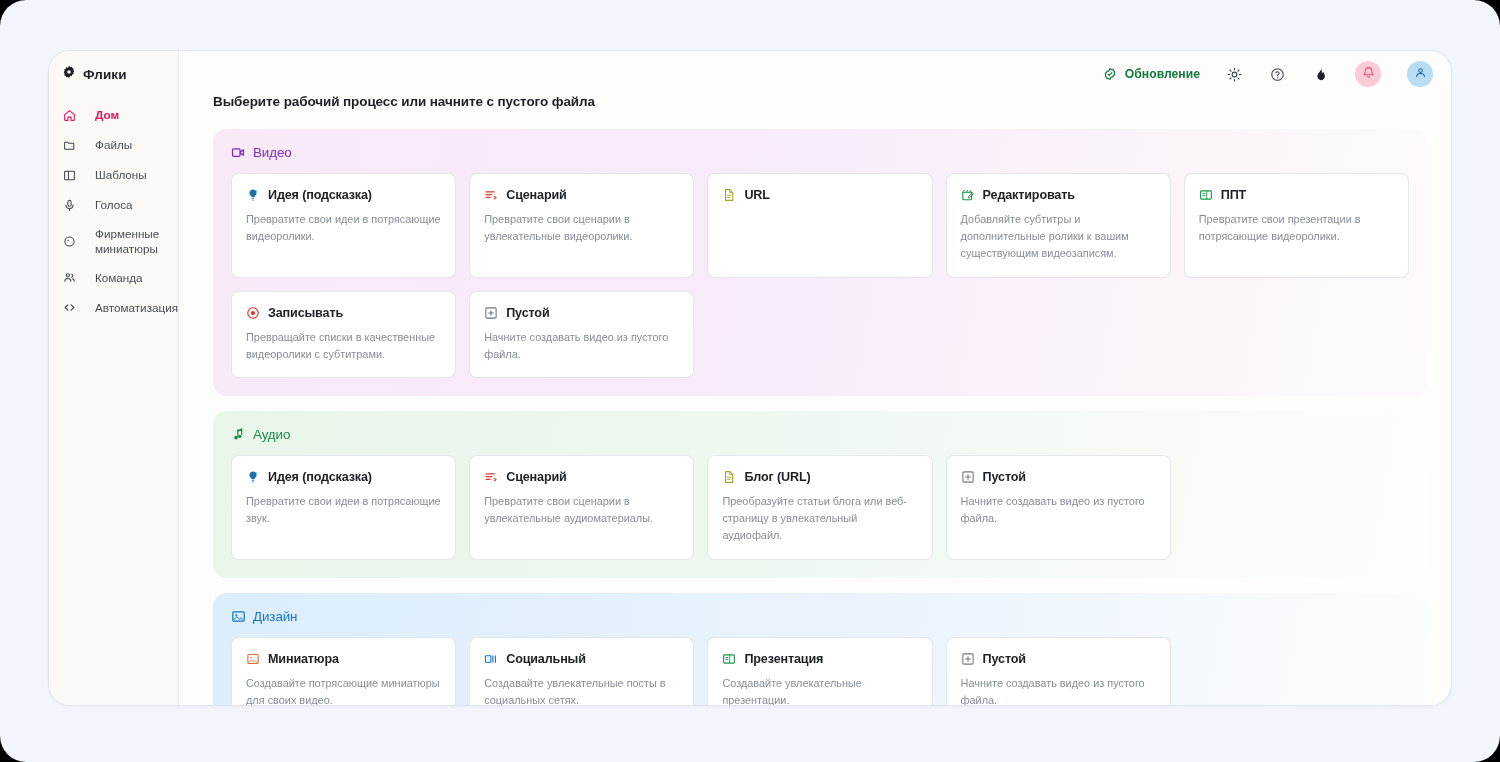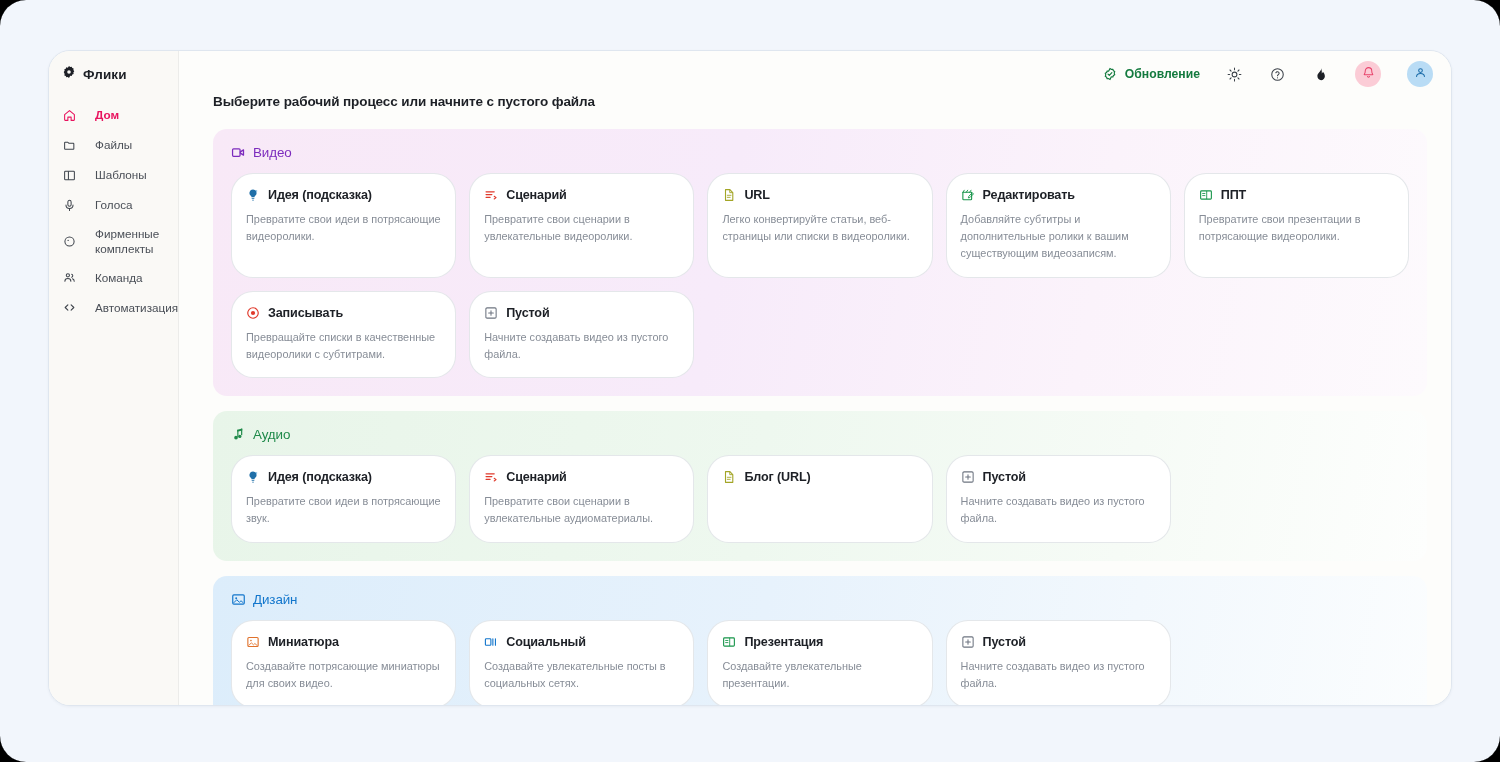--- a/index.html
+++ b/index.html
@@ -115,21 +115,21 @@
   .sec-title { font-size: 13.4px; font-weight: 400; letter-spacing: -.1px; }
   .sec-icon { width: 15px; height: 15px; display:flex; align-items:center; justify-content:center;}
   .video  .sec-title { color: #7c2bbd; }
   .audio  .sec-title { color: #1f8a4a; }
   .design .sec-title { color: #1276cc; }
 
   .cards { display: grid; grid-template-columns: repeat(5, 1fr); gap: 13px; }
   .card {
     background: #fff;
     border: 1px solid rgba(225,228,232,.9);
-    border-radius: 22px;
+    border-radius: 8px;
     padding: 14px 14px 15px 14px;
     cursor: pointer;
     min-height: 84px;
   }
   .card-head { display: flex; align-items: center; gap: 8px; margin-bottom: 9px; }
   .card-ic { width: 14px; height: 14px; flex: 0 0 14px; display:flex; align-items:center; justify-content:center;}
   .card-title { font-size: 12.6px; font-weight: 700; color: #1d2026; letter-spacing: -.15px; }
   .card-desc { font-size: 10.9px; line-height: 1.55; color: #878d97; }
 
   .row2 { margin-top: 13px; }
@@ -204,21 +204,21 @@
           <span class="nav-label">Голоса</span>
         </div>
 
         <div class="nav-item">
           <span class="nv-icon">
             <svg width="13" height="13" viewBox="0 0 24 24" fill="none" stroke="#3d434b" stroke-width="1.9">
               <circle cx="12" cy="12" r="8.5"></circle>
                 <circle cx="9.5" cy="10" r="1.2" fill="#3d434b" stroke="none"></circle>
             </svg>
           </span>
-          <span class="nav-label">Фирменные комплекты</span>
+          <span class="nav-label">Фирменные миниатюры</span>
         </div>
 
         <div class="nav-item">
           <span class="nv-icon">
             <svg width="13" height="13" viewBox="0 0 24 24" fill="none" stroke="#3d434b" stroke-width="1.9" stroke-linecap="round">
               <circle cx="9" cy="8" r="3"></circle>
                 <path d="M3.5 19c0-3 2.5-5 5.5-5s5.5 2 5.5 5"></path>
               <path d="M16 6.2a2.8 2.8 0 0 1 0 5.4M17.5 14.5c2 .6 3.2 2.3 3.2 4.5"></path>
             </svg>
           </span>
@@ -340,21 +340,20 @@
               <div class="card-head">
                 <span class="card-ic">
                   <svg width="14" height="14" viewBox="0 0 24 24" fill="none" stroke="#a3a526" stroke-width="1.9" stroke-linejoin="round">
                     <path d="M6 2.8h7.5L18.5 8v13.2H6z"></path>
                       <path d="M13.3 2.8V8h5.2" stroke-width="1.6"></path>
                     <path d="M9 12.5h6.5M9 16h5" stroke-width="1.5" stroke-linecap="round"></path>
                   </svg>
                 </span>
                 <span class="card-title">URL</span>
               </div>
-              <div class="card-desc">Легко конвертируйте статьи, веб-страницы или списки в видеоролики.</div>
             </div>
 
             <div class="card">
               <div class="card-head">
                 <span class="card-ic">
                   <svg width="14" height="14" viewBox="0 0 24 24" fill="none" stroke="#17954a" stroke-width="1.9" stroke-linejoin="round">
                     <path d="M3.2 7.4h15v11.4a1.4 1.4 0 0 1-1.4 1.4H4.6a1.4 1.4 0 0 1-1.4-1.4z"></path>
                     <path d="M3.2 7.4l2.4-3.6M9 7.4l2.4-3.6M14.8 7.4l2.4-3.6" stroke-width="1.6" stroke-linecap="round"></path>
                     <path d="M21.4 10.2l-6.2 6.2-2.6.6.6-2.6 6.2-6.2z" stroke-width="1.6"></path>
                   </svg>
@@ -459,20 +458,21 @@
               <div class="card-head">
                 <span class="card-ic">
                   <svg width="14" height="14" viewBox="0 0 24 24" fill="none" stroke="#a3a526" stroke-width="1.9" stroke-linejoin="round">
                     <path d="M6 2.8h7.5L18.5 8v13.2H6z"></path>
                       <path d="M13.3 2.8V8h5.2" stroke-width="1.6"></path>
                     <path d="M9 12.5h6.5M9 16h5" stroke-width="1.5" stroke-linecap="round"></path>
                   </svg>
                 </span>
                 <span class="card-title">Блог (URL)</span>
               </div>
+              <div class="card-desc">Преобразуйте статьи блога или веб-страницу в увлекательный аудиофайл.</div>
             </div>
 
             <div class="card">
               <div class="card-head">
                 <span class="card-ic">
                   <svg width="14" height="14" viewBox="0 0 24 24" fill="none" stroke="#6d7480" stroke-width="1.8" stroke-linecap="round">
                     <rect x="3.2" y="3.2" width="17.6" height="17.6" rx="2"></rect>
                       <path d="M12 8v8M8 12h8"></path>
                   </svg>
                 </span>

